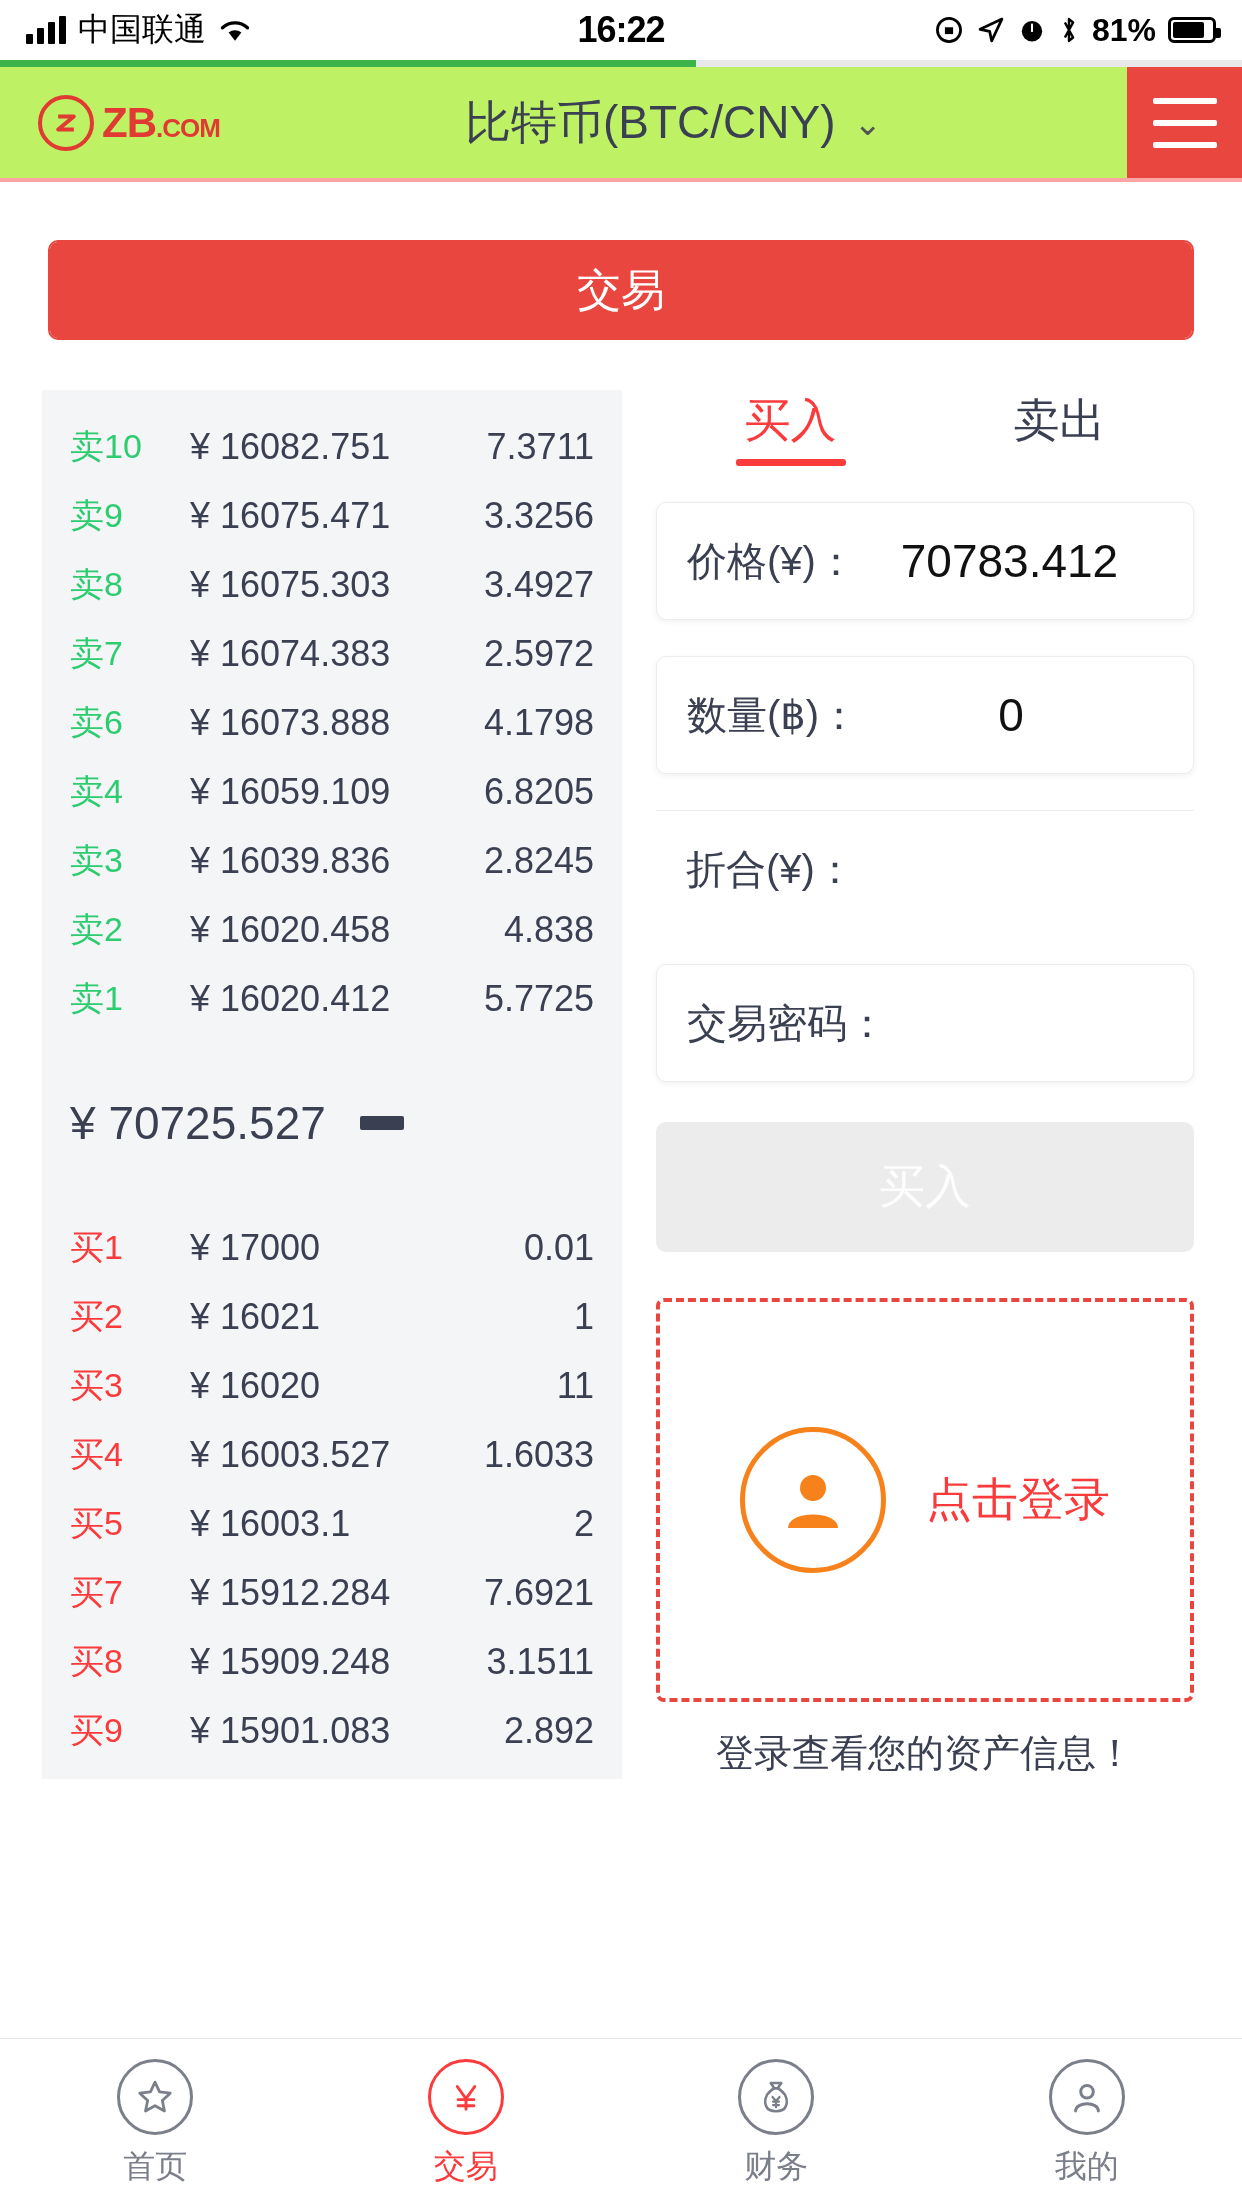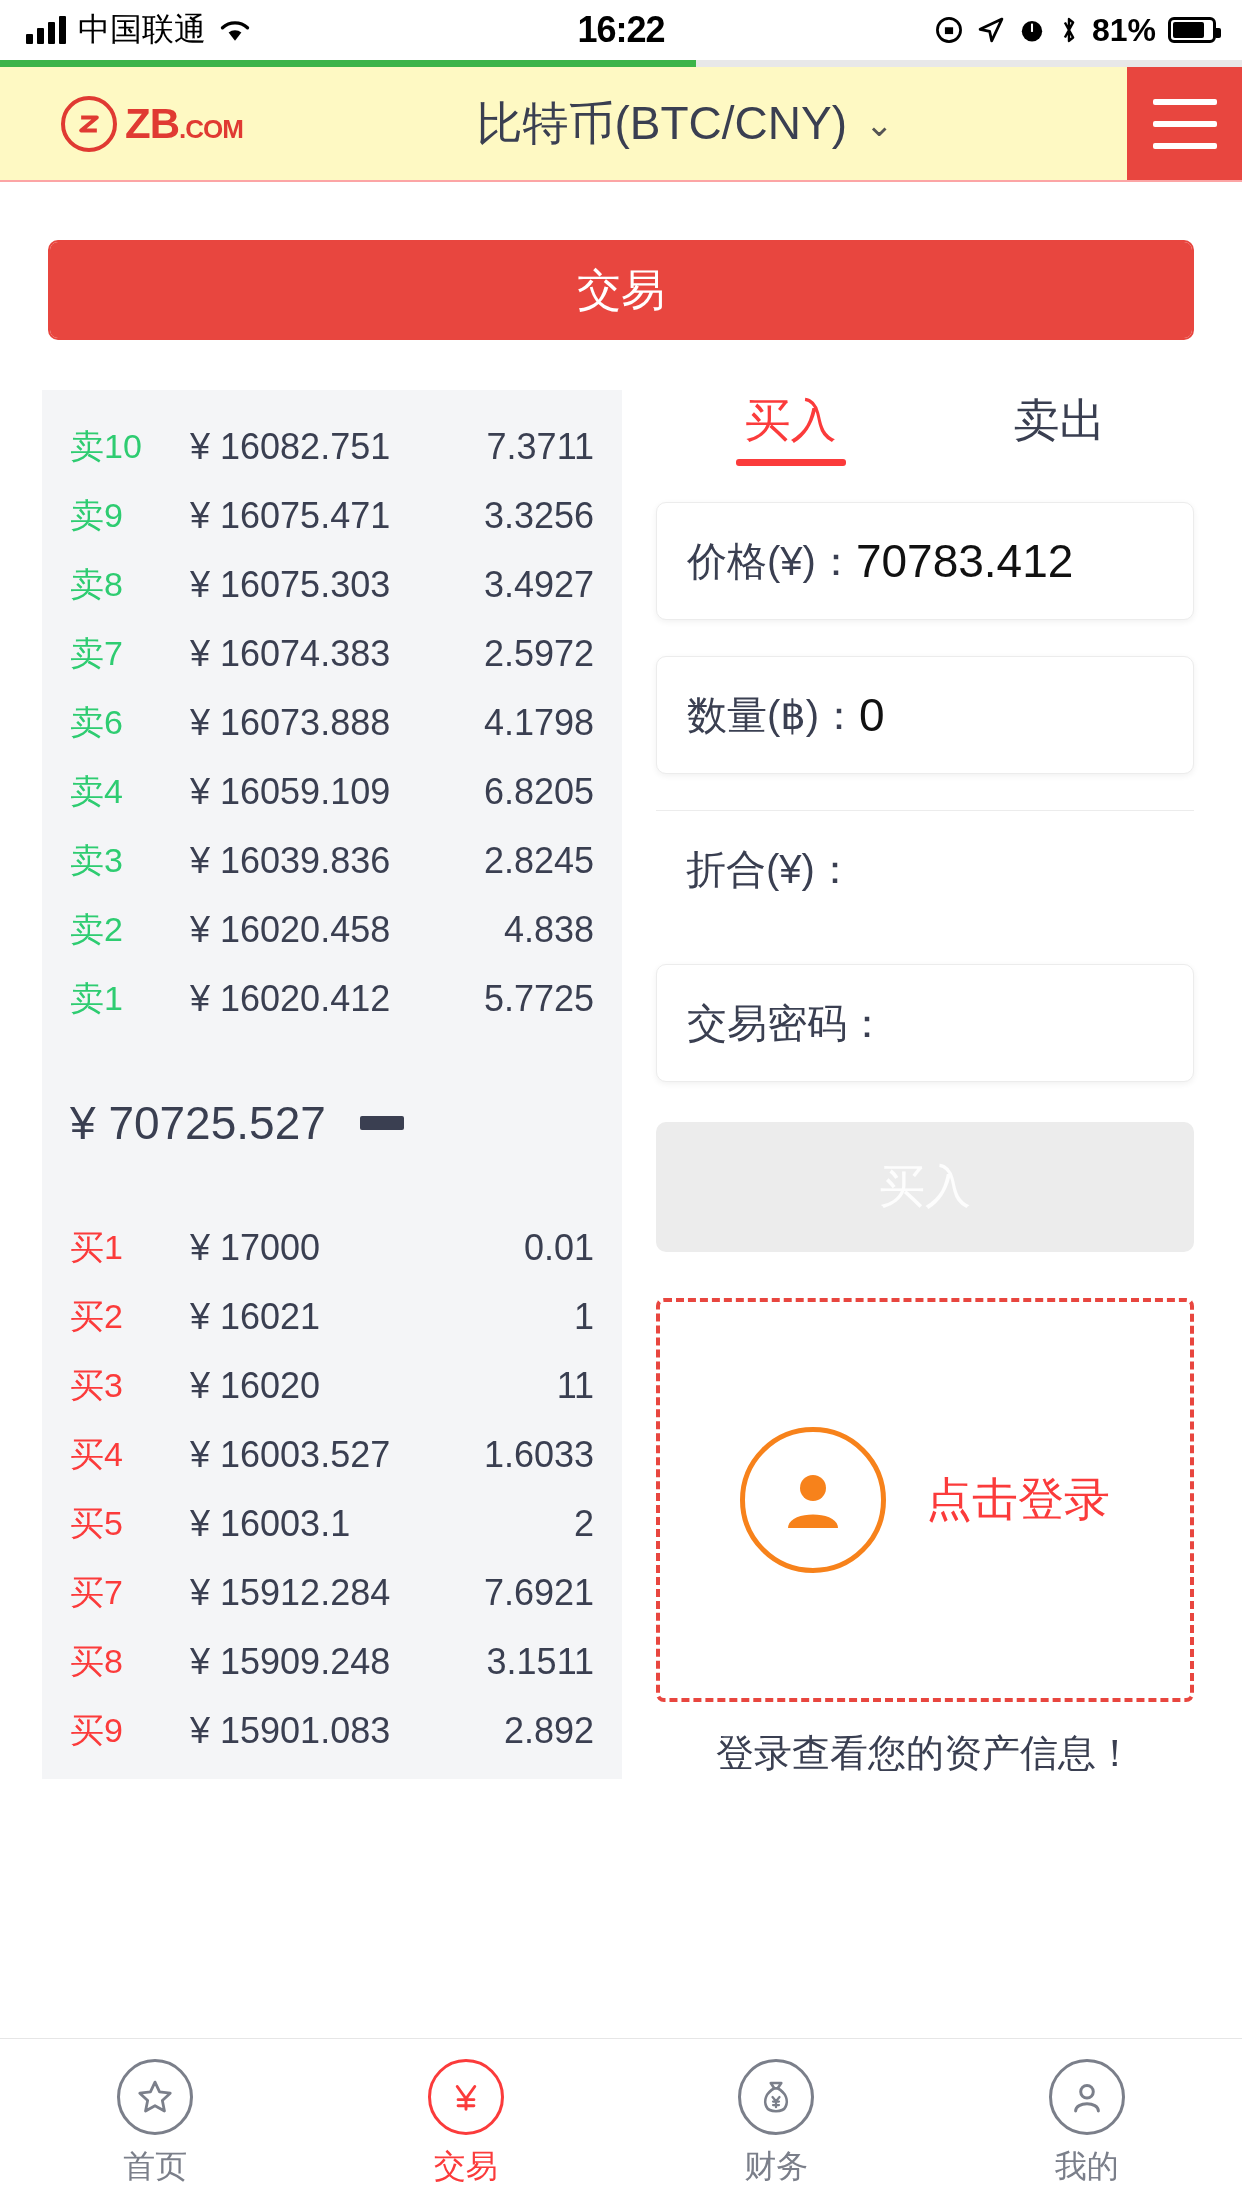--- a/index.html
+++ b/index.html
@@ -44,21 +44,21 @@
   }
   .batt-fill{ height:100%; background:#000; border-radius:2px; }
 
   
   .progress-bar { height:7px; background:#e8e8e8; }
   .progress-fill { height:100%; background:#3cb44a; }
 
   
   .header {
     height:115px; display:flex; align-items:stretch;
-    border-bottom:2px solid #fca5a5; background:#fef9c3;padding-left:23px;
+    border-bottom:4px solid #fca5a5; background:#bef264;
   }
   .logo { display:flex; align-items:center; padding-left:38px; gap:8px; }
   .logo-mark {
     width:56px; height:56px; border-radius:50%;
     border:4px solid #e03a32; color:#e03a32;
     display:flex; align-items:center; justify-content:center;
     font-size:30px; font-weight:700;
   }
   .logo-text { color:#e03a32; font-size:42px; font-weight:800; letter-spacing:-1px; }
   .logo-text small { font-size:26px; font-weight:700; }
@@ -127,21 +127,21 @@
   }
 
   .field {
     margin-top:36px; height:118px; border-radius:10px;
     background:#fff; border:1px solid #ececec;
     box-shadow:0 2px 6px rgba(0,0,0,.06);
     display:flex; align-items:center; padding:0 30px;
   }
   .field-label { font-size:40px; color:#3a3f51; white-space:nowrap; }
   .field-value {
-    flex:1; text-align:left; font-size:46px; color:#111; font-weight:500;
+    flex:1; text-align:center; font-size:46px; color:#111; font-weight:500;
   }
   .field.flat { box-shadow:none; border:none; background:transparent; border-top:1px solid #ececec; border-radius:0;}
 
   .submit-btn {
     margin-top:40px; height:130px; border-radius:10px;
     background:#ececec; color:#fdfdfd; font-size:46px;
     display:flex; align-items:center; justify-content:center;
   }
 
   .login-card {

